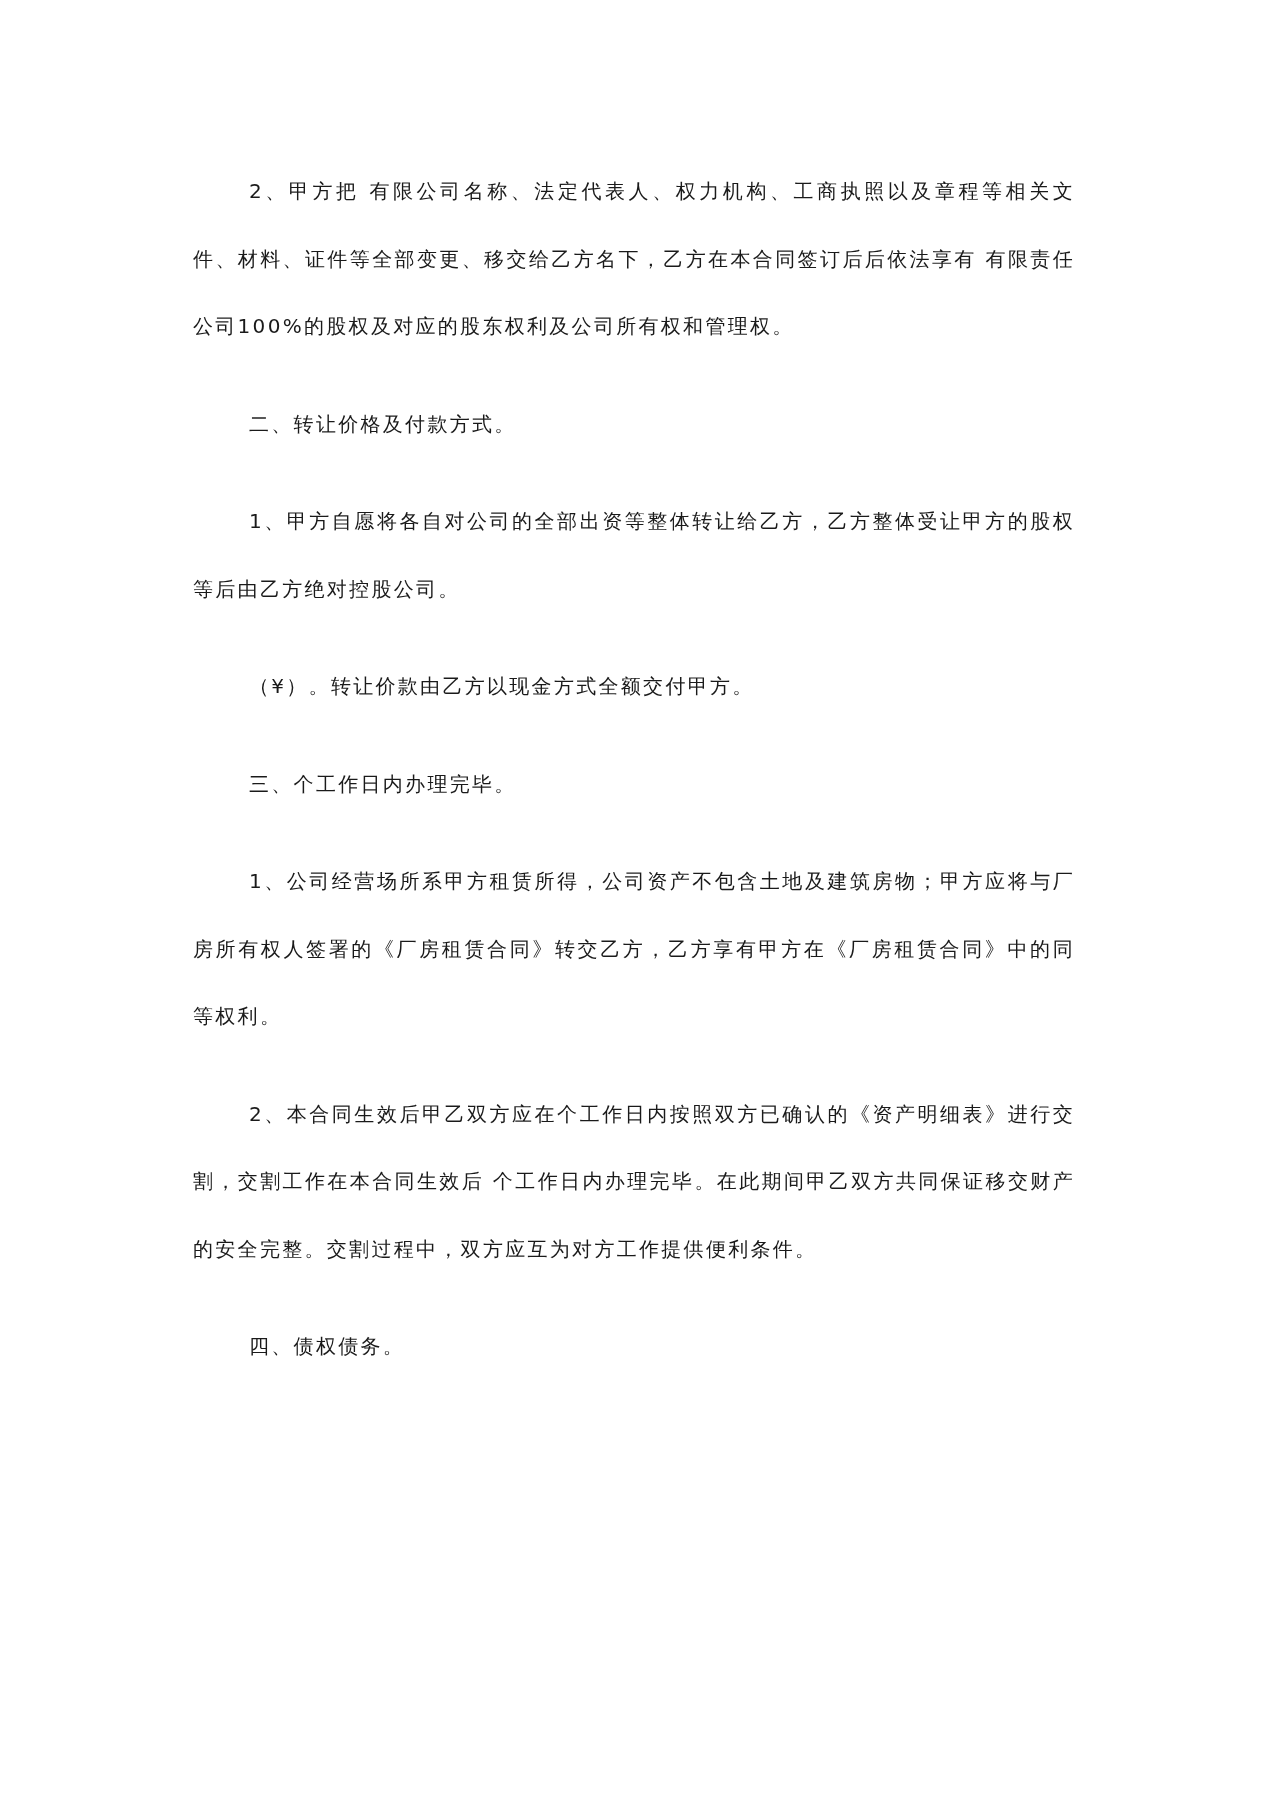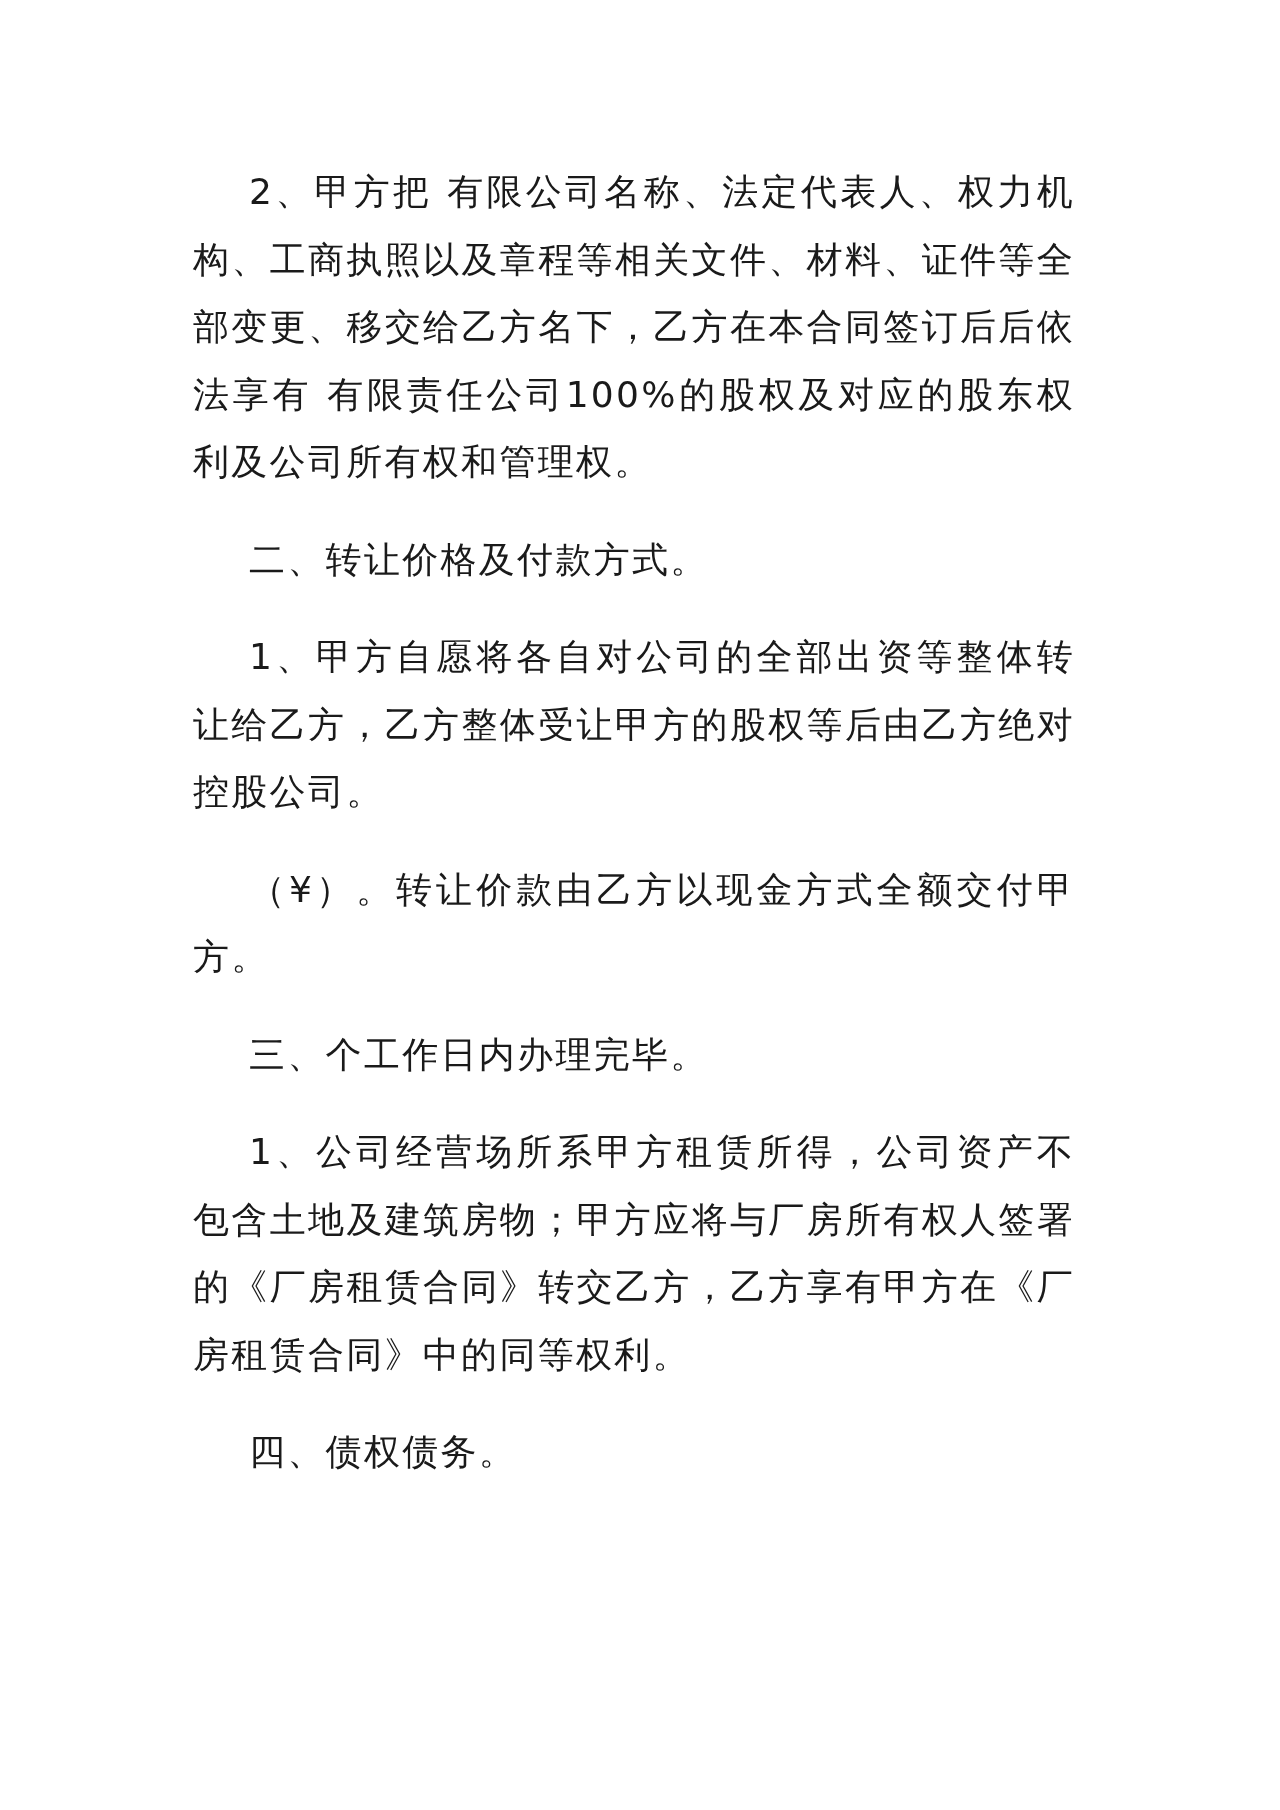--- a/index.html
+++ b/index.html
@@ -3,21 +3,21 @@
 <meta charset="utf-8">
 <style>
   html, body { margin: 0; padding: 0; background: #ffffff; }
   body { width: 1280px; height: 1810px; position: relative; overflow: hidden; }
   .page {
     position: absolute;
     left: 193px;
     top: 158px;
     width: 882px;
     font-family: "DejaVu Sans", "Liberation Sans", sans-serif;
-    font-size: 36px;
+    font-size: 20px;
     line-height: 67.5px;
     color: #1a1a1a;
     letter-spacing: 2.3px;
   }
   .para {
     margin: 0 0 30px 0;
     text-indent: 56px;
     text-align: justify;
     word-break: break-all;
   }
@@ -26,14 +26,15 @@
 </head>
 <body>
 
 <div class="page">
   <p class="para">2、甲方把 有限公司名称、法定代表人、权力机构、工商执照以及章程等相关文件、材料、证件等全部变更、移交给乙方名下，乙方在本合同签订后后依法享有 有限责任公司100%的股权及对应的股东权利及公司所有权和管理权。</p>
   <p class="para heading">二、转让价格及付款方式。</p>
   <p class="para">1、甲方自愿将各自对公司的全部出资等整体转让给乙方，乙方整体受让甲方的股权等后由乙方绝对控股公司。</p>
   <p class="para">（¥）。转让价款由乙方以现金方式全额交付甲方。</p>
   <p class="para heading">三、个工作日内办理完毕。</p>
   <p class="para">1、公司经营场所系甲方租赁所得，公司资产不包含土地及建筑房物；甲方应将与厂房所有权人签署的《厂房租赁合同》转交乙方，乙方享有甲方在《厂房租赁合同》中的同等权利。</p>
+  <p class="para">2、本合同生效后甲乙双方应在个工作日内按照双方已确认的《资产明细表》进行交割，交割工作在本合同生效后 个工作日内办理完毕。在此期间甲乙双方共同保证移交财产的安全完整。交割过程中，双方应互为对方工作提供便利条件。</p>
   <p class="para heading">四、债权债务。</p>
 </div>
 
 </body></html>

